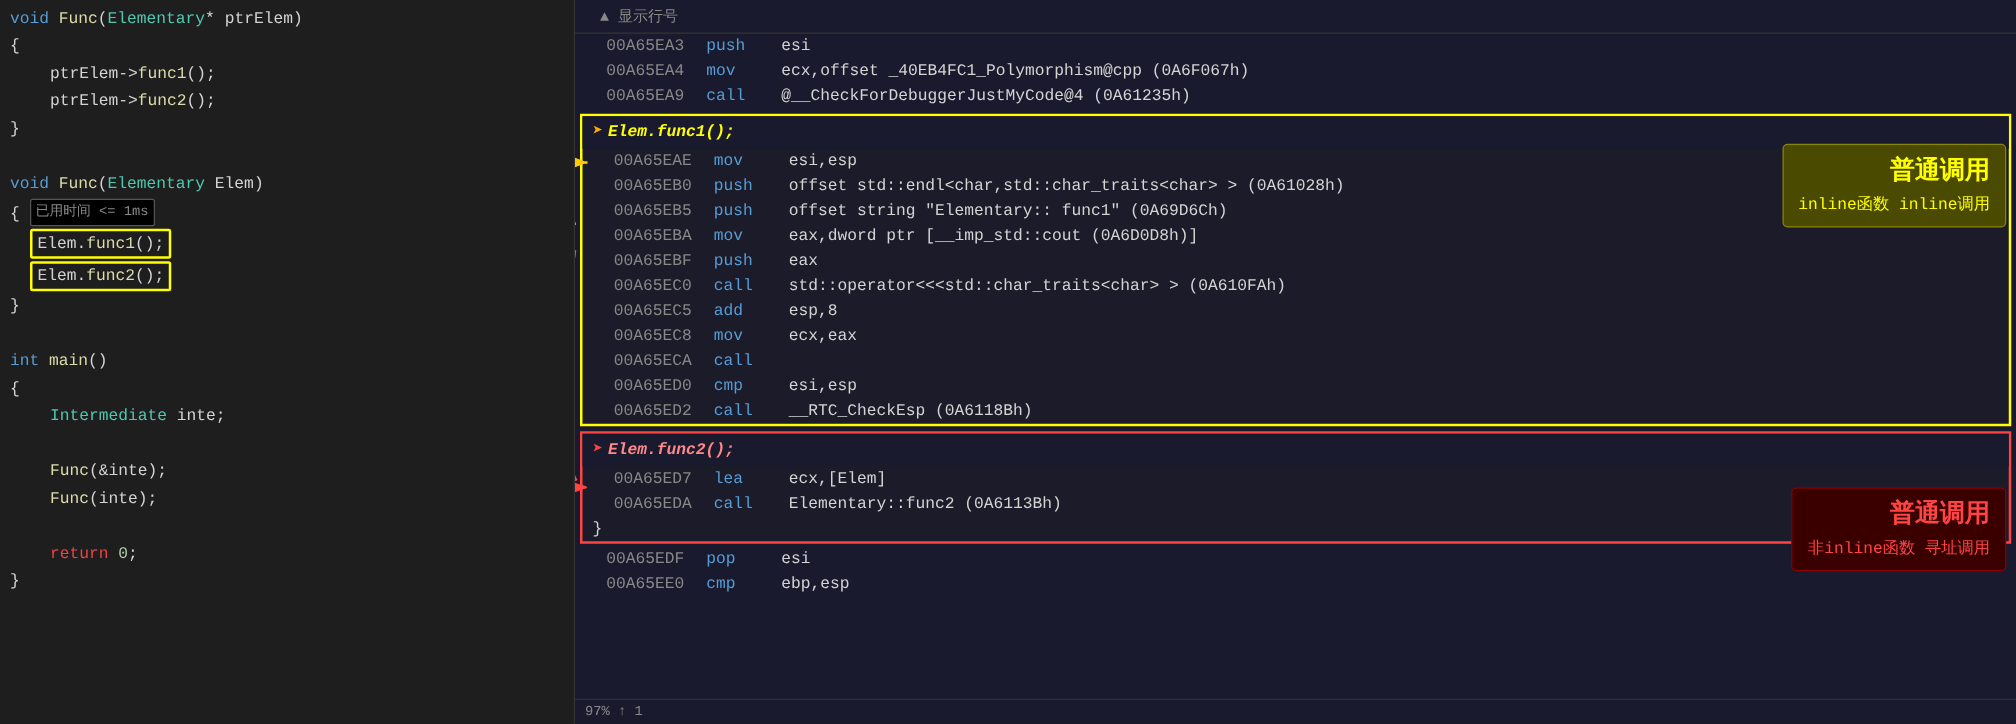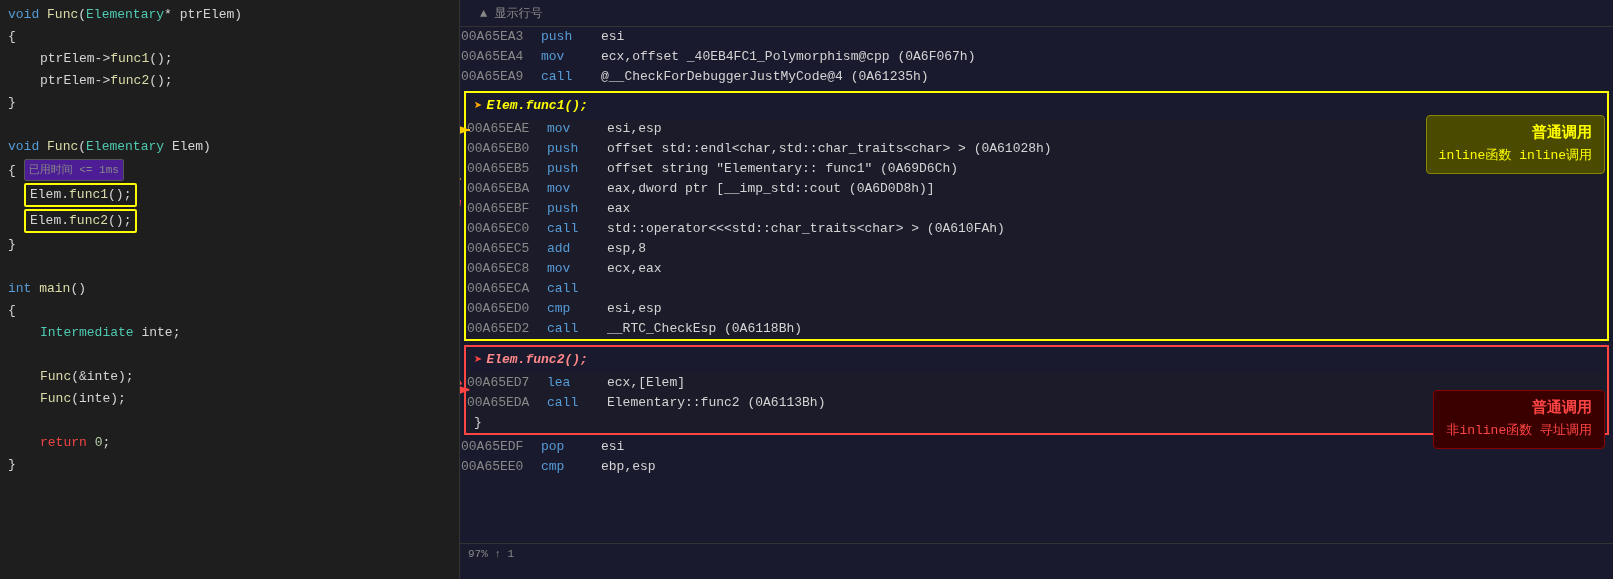--- a/index.html
+++ b/index.html
@@ -45,21 +45,21 @@
       padding: 2px 20px;
       color: #888;
       font-size: 12px;
       border-bottom: 1px solid #333;
       line-height: 20px;
     }
 
     .asm-row {
       display: flex;
       align-items: flex-end;
-      padding: 0px 1px;
+      padding: 0px 25px;
       line-height: 20px;
       white-space: nowrap;
     }
 
     .asm-addr {
       color: #888888;
       width: 80px;
       min-width: 80px;
     }
 
@@ -125,52 +125,52 @@
 
     .annotation-red {
       background: #3a0000;
       border: 1px solid #880000;
       color: #ff4444;
       top: 390px;
       right: 8px;
     }
 
     .annotation-box .line1 {
-      font-size: 15px;
+      font-size: 20px;
       font-weight: bold;
     }
     .annotation-box .line2 {
       font-size: 13px;
     }
 
     
     .arrow-overlay {
       position: absolute;
       top: 0; left: 0;
       width: 100%;
       height: 100%;
       pointer-events: none;
     }
 
     .right-status {
       position: absolute;
-      bottom: 16px;
+      bottom: 0;
       width: 100%;
       height: 20px;
       background: #1a1a2e;
       border-top: 1px solid #333;
       display: flex;
       align-items: center;
       padding: 0 8px;
       font-size: 11px;
       color: #888;
     }
 
     .time-badge {
-      background: #4c1d95;
+      background: #000000;
       border: 1px solid #555;
       border-radius: 2px;
       padding: 0 4px;
       font-size: 11px;
       color: #888;
       display: inline-block;
       margin-right: 4px;
     }
     .func-name-yellow { color: #ffff00; font-style: italic; }
     .func-name-red { color: #ff8888; font-style: italic; }

